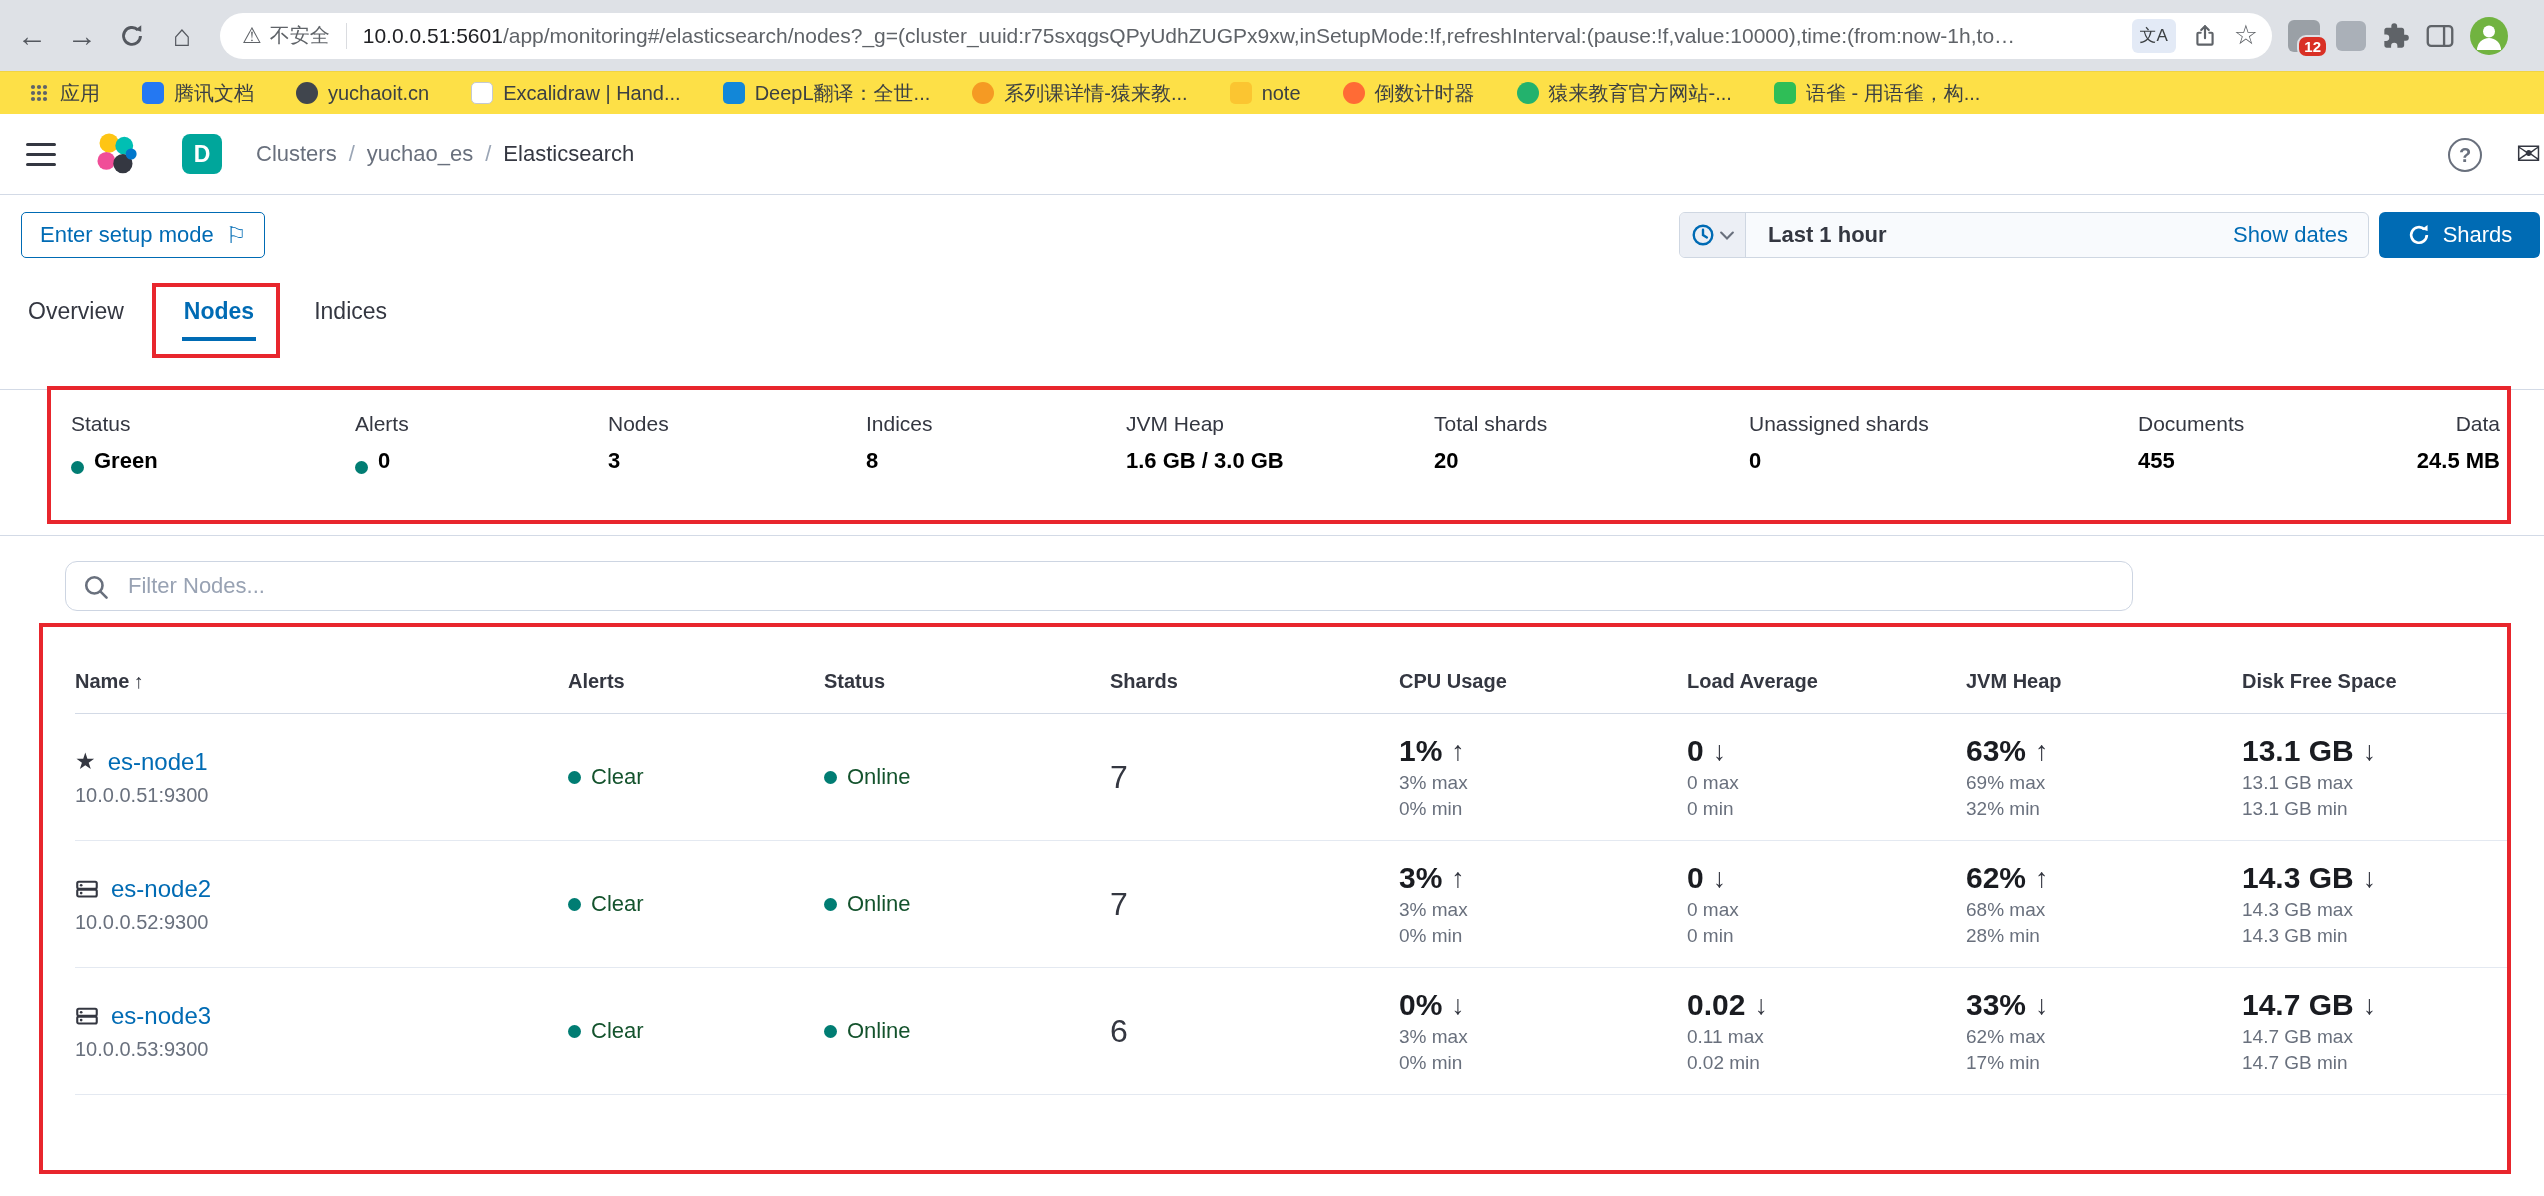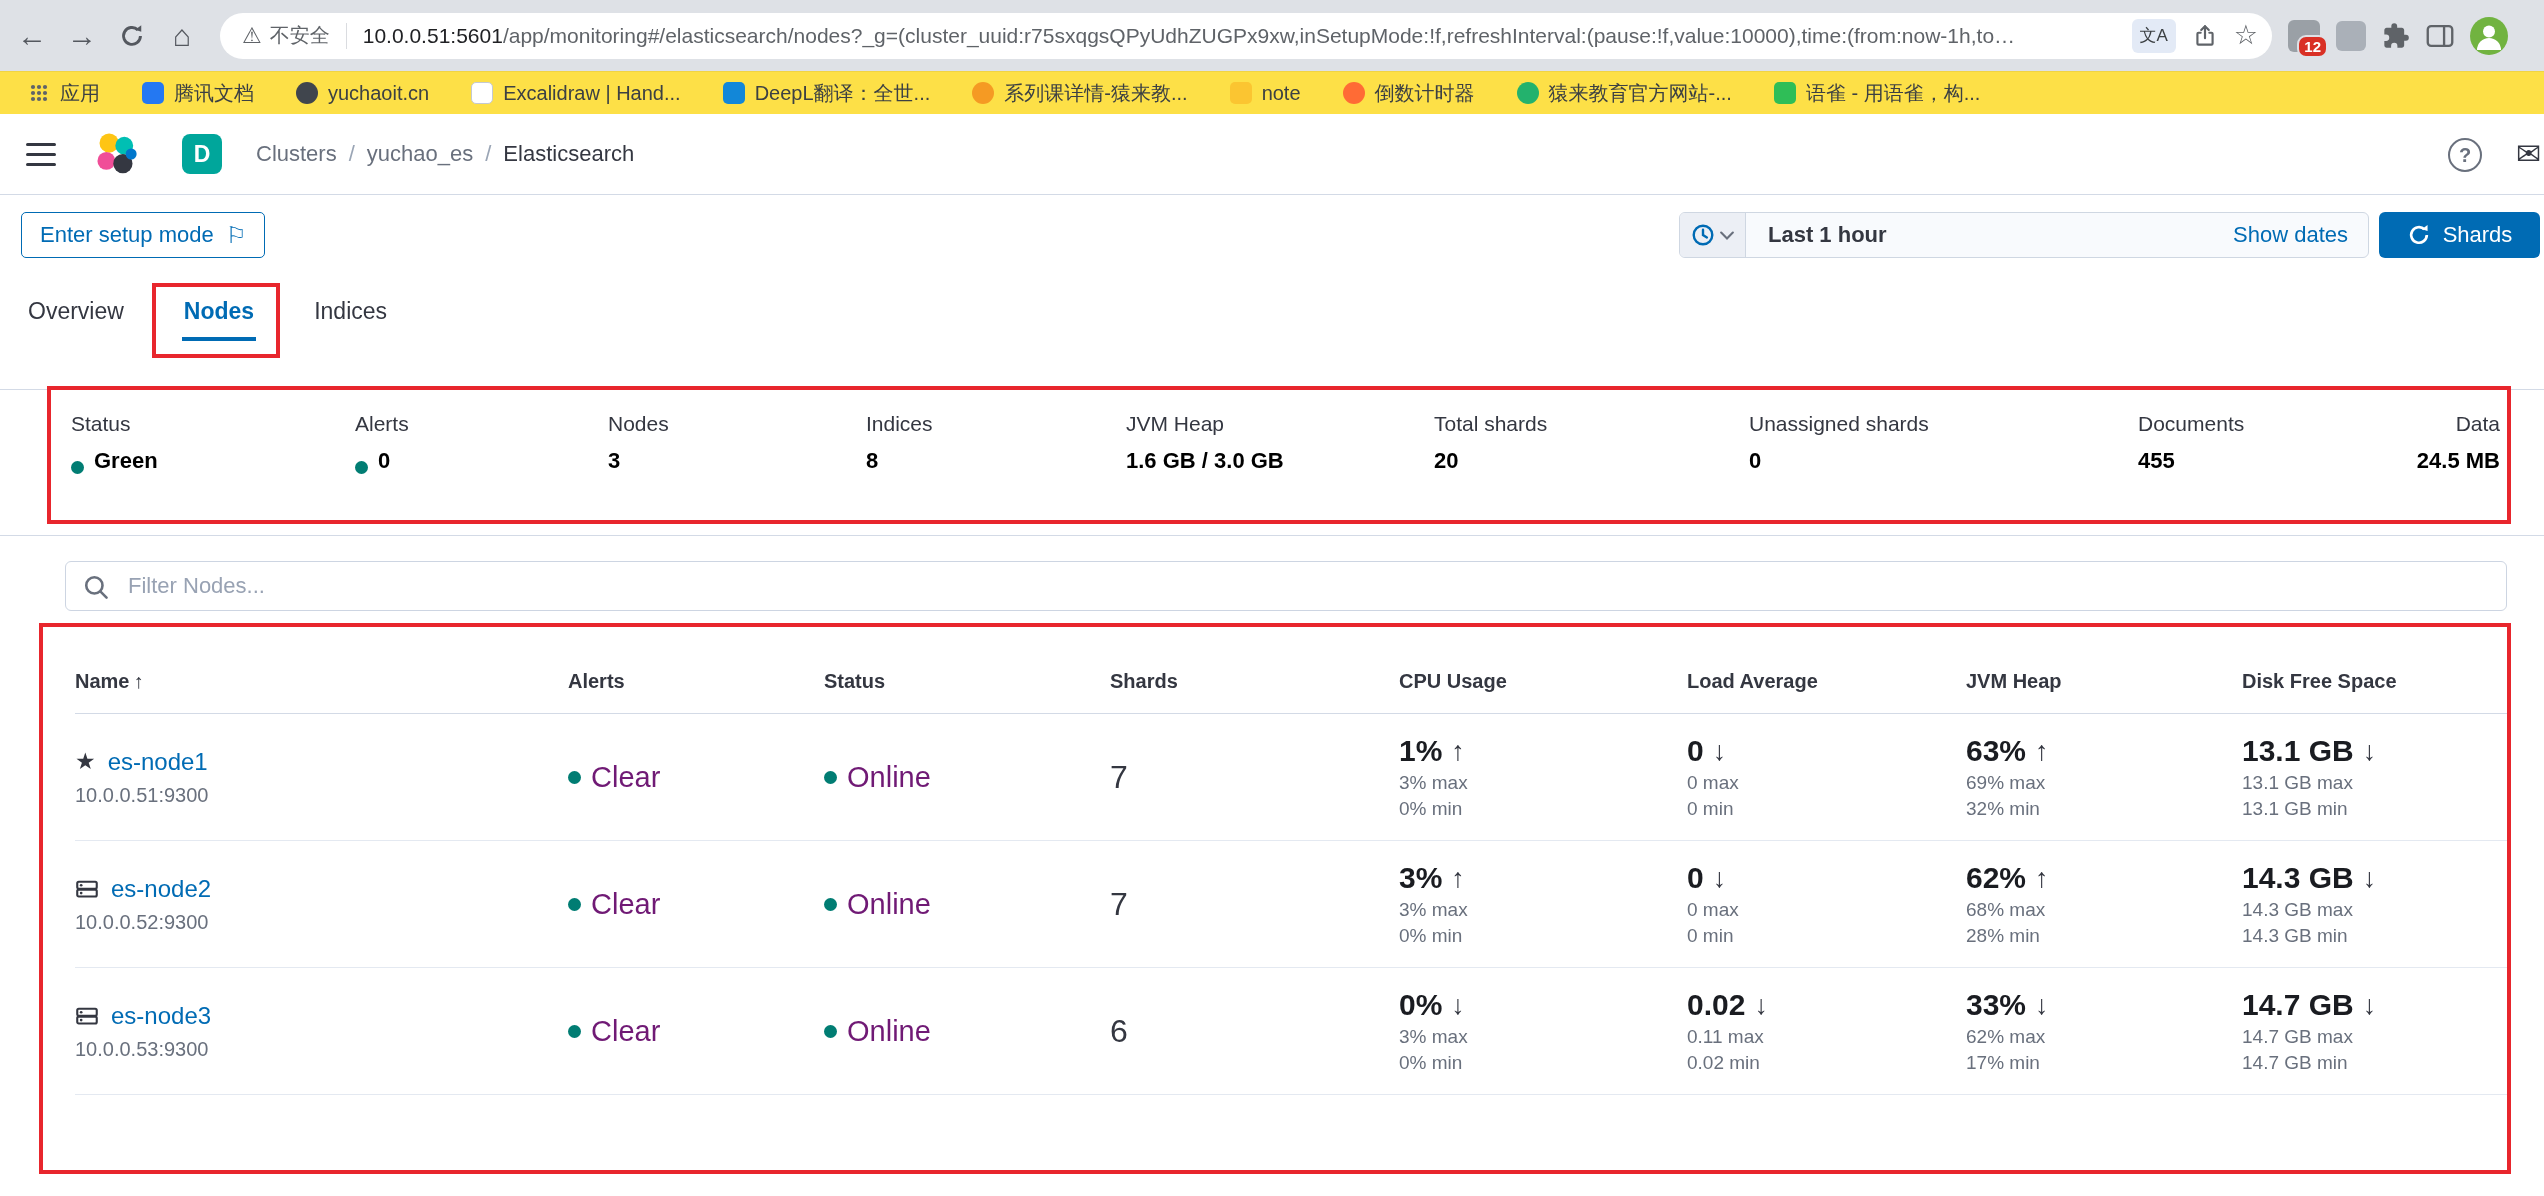--- a/index.html
+++ b/index.html
@@ -101,41 +101,41 @@
     border-top:1px solid #d3dae6; border-bottom:1px solid #d3dae6; }
   .stat { position:absolute; top:22px; }
   .stat .lbl { font-size:21px; color:#343741; margin-bottom:12px; }
   .stat .val { font-size:22px; font-weight:bold; color:#000; display:flex; align-items:flex-end; }
   .stat.right { text-align:right; }
   .stat.right .val { justify-content:flex-end; }
   .dot { width:13px; height:13px; border-radius:50%; background:#017D73; display:inline-block;
     margin-right:10px; flex:none; }
 
   
-  .filter-input { position:absolute; left:65px; top:561px; width:2442px; height:50px;
-    border:1px solid #cdd5e2; border-radius:6px; background:#fff; font-size:22px; color:#343741;
+  .filter-input { position:absolute; left:65px; top:561px; width:2068px; height:50px;
+    border:1px solid #cdd5e2; border-radius:12px; background:#fff; font-size:22px; color:#343741;
     padding-left:62px; font-family:inherit; outline:none; }
   .filter-input::placeholder { color:#98a2b3; }
   .search-icon { position:absolute; left:83px; top:574px; pointer-events:none; }
 
   
   .table { position:absolute; left:75px; top:650px; width:2432px; }
   .grid-row { display:grid;
     grid-template-columns:493px 256px 286px 289px 288px 279px 276px 1fr; }
   .thead { height:64px; align-items:center; border-bottom:1px solid #d3dae6; }
   .th { font-size:20px; font-weight:bold; color:#343741; display:flex; align-items:center;
     gap:4px; cursor:pointer; }
   .sort-arrow { font-weight:normal; font-size:20px; }
   .trow { height:127px; border-bottom:1px solid #e4e9f1; }
   .name-cell { display:flex; flex-direction:column; justify-content:center; gap:8px; }
   .name-line { display:flex; align-items:center; gap:12px; }
   .node-star { font-size:23px; color:#343741; line-height:1; }
   .node-link { color:#006BB4; font-size:24px; cursor:pointer; }
   .node-ip { color:#69707d; font-size:20px; }
-  .mid-cell { display:flex; align-items:center; font-size:29px; color:#701a75; }
+  .mid-cell { display:flex; align-items:center; font-size:22px; color:#14532d; }
   .shards-cell { display:flex; align-items:center; font-size:32px; color:#343741; }
   .metric-cell { display:flex; flex-direction:column; justify-content:center; gap:4px; }
   .m-val { font-size:30px; font-weight:bold; color:#1a1c21; display:flex; align-items:center; gap:9px; }
   .m-val .arrow { font-weight:normal; font-size:27px; color:#343741; }
   .m-sub { font-size:19px; color:#69707d; }
 
   .tfoot { display:flex; justify-content:space-between; align-items:center; height:64px;
     font-size:21px; color:#343741; }
   .rpp { display:flex; align-items:center; gap:12px; cursor:pointer; }
   .pager { display:flex; align-items:center; gap:28px; margin-right:6px; }

